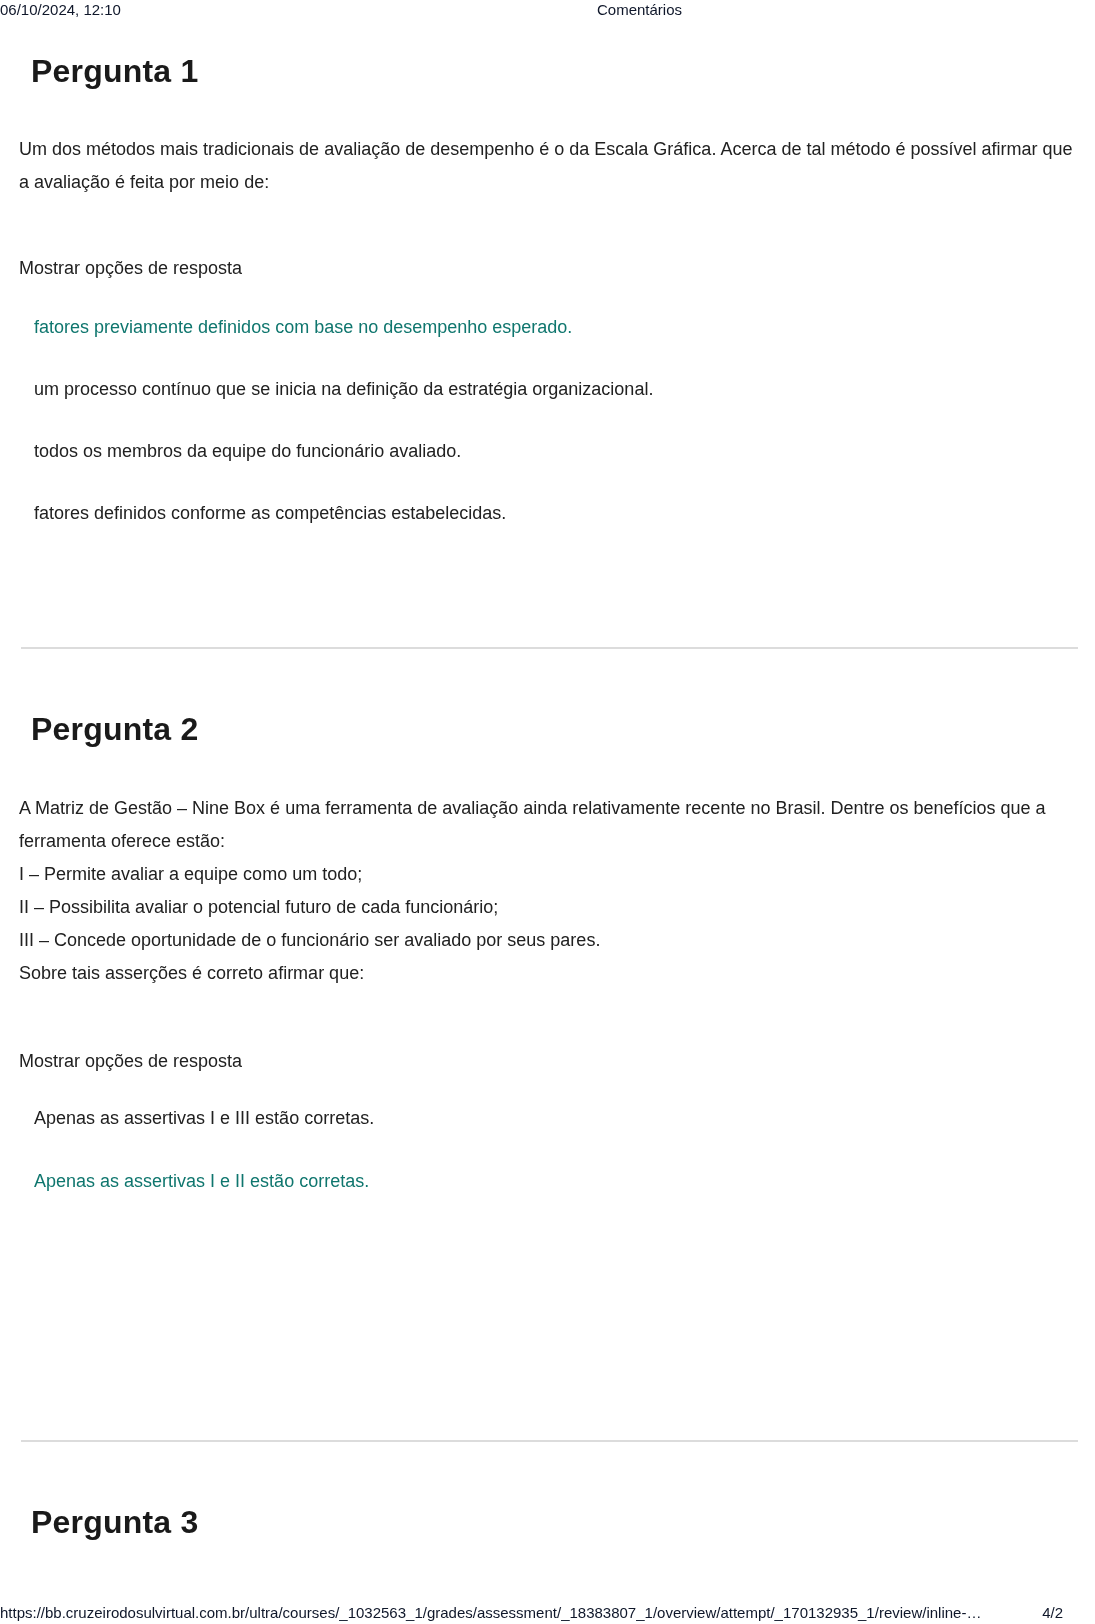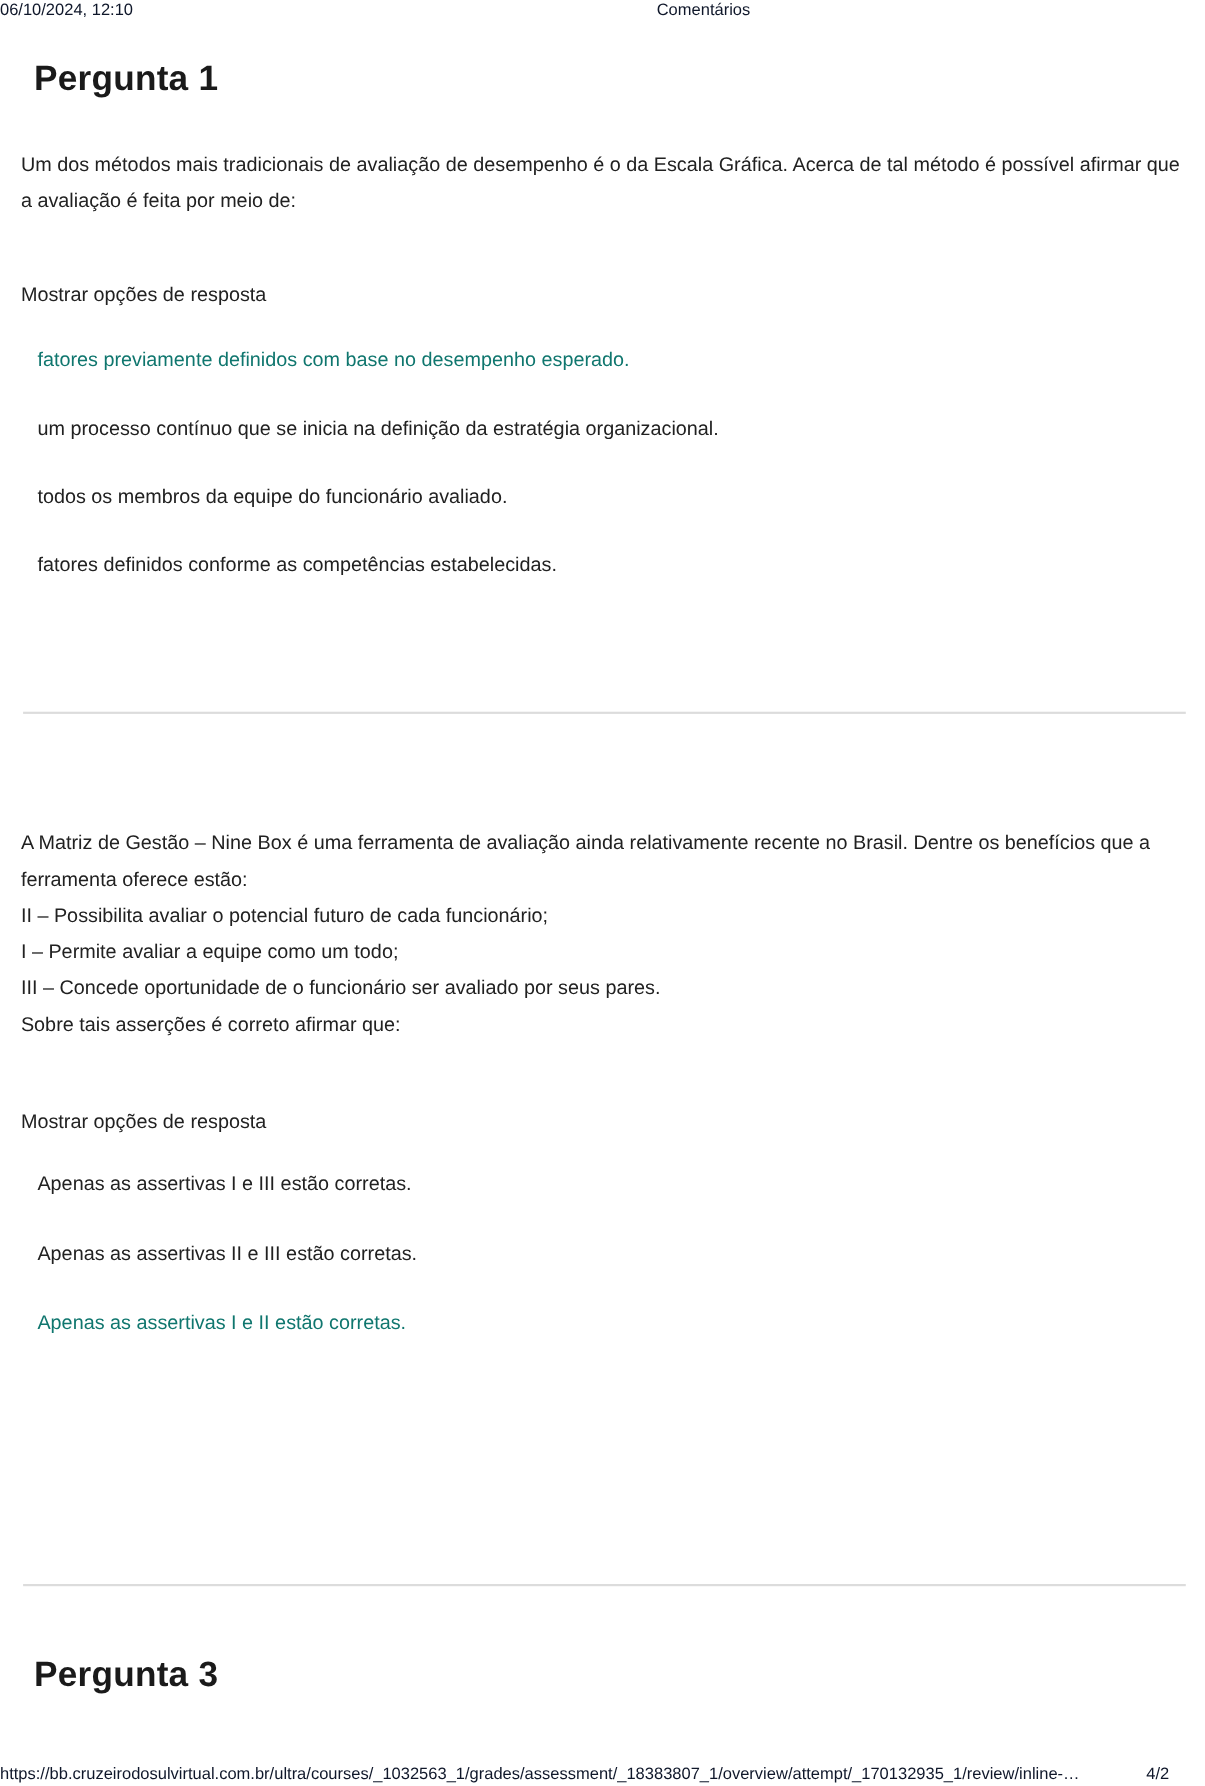--- a/index.html
+++ b/index.html
@@ -114,31 +114,31 @@
     <div class="option muted">fatores previamente definidos com base no desempenho esperado.</div>
     <div class="option">um processo contínuo que se inicia na definição da estratégia organizacional.</div>
     <div class="option">todos os membros da equipe do funcionário avaliado.</div>
     <div class="option">fatores definidos conforme as competências estabelecidas.</div>
   </div>
 </section>
 
 <hr class="question-divider" id="divider-1">
 
 <section class="question-section" id="question-2">
+  <h2 class="question-title">Pergunta 2</h2>
   <div class="question-body">
     <p class="body-line">A Matriz de Gestão – Nine Box é uma ferramenta de avaliação ainda relativamente recente no Brasil. Dentre os benefícios que a ferramenta oferece estão:</p>
+    <p class="body-line">I – Permite avaliar a equipe como um todo;</p>
     <p class="body-line">II – Possibilita avaliar o potencial futuro de cada funcionário;</p>
-    <p class="body-line">I – Permite avaliar a equipe como um todo;</p>
     <p class="body-line">III – Concede oportunidade de o funcionário ser avaliado por seus pares.</p>
     <p class="body-line">Sobre tais asserções é correto afirmar que:</p>
   </div>
   <button class="show-options">Mostrar opções de resposta</button>
   <div class="options">
     <div class="option">Apenas as assertivas I e III estão corretas.</div>
-    <div class="option">Apenas as assertivas II e III estão corretas.</div>
     <div class="option muted">Apenas as assertivas I e II estão corretas.</div>
   </div>
 </section>
 
 <hr class="question-divider" id="divider-2">
 
 <section class="question-section" id="question-3">
   <h2 class="question-title">Pergunta 3</h2>
 </section>
 

